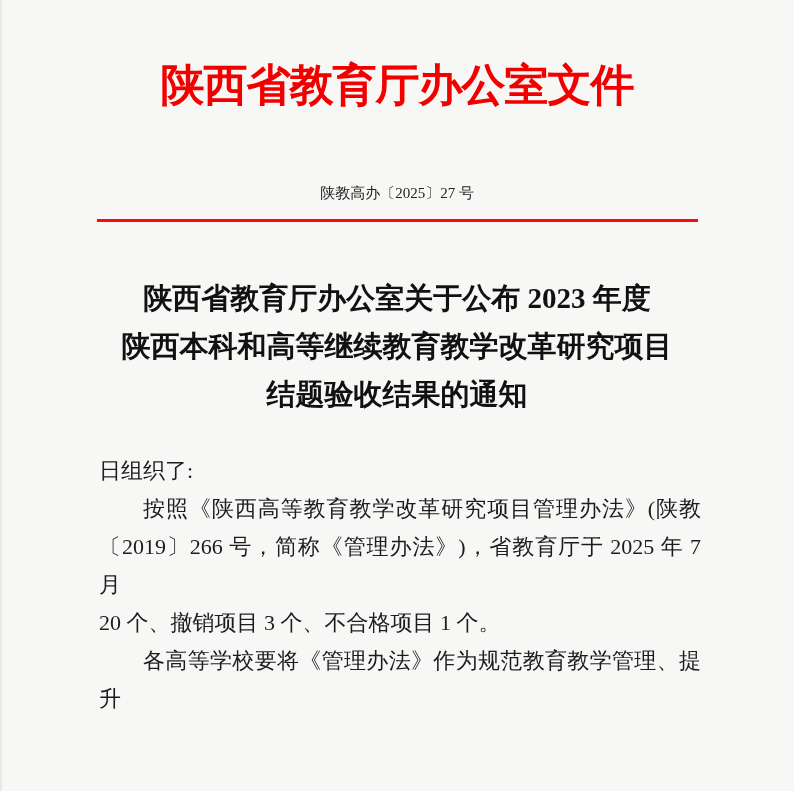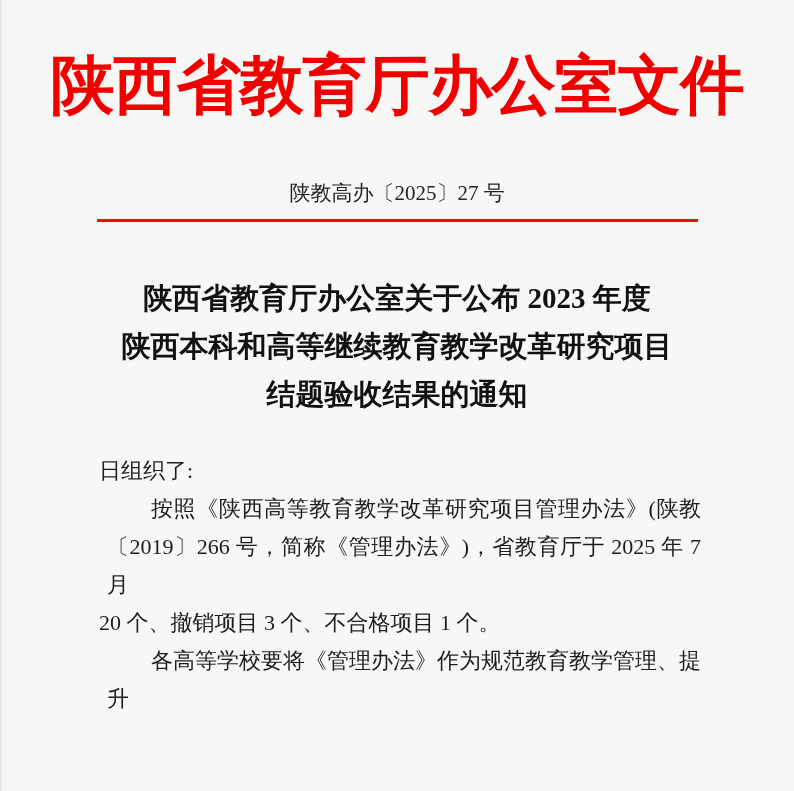--- a/index.html
+++ b/index.html
@@ -19,30 +19,30 @@
     position: absolute;
     left: 0; top: 0; bottom: 0;
     width: 2px;
     background: #e9e9e9;
   }
   .red-head {
     margin: 46px auto 0 auto;
     width: 100%;
     text-align: center;
     color: #f20000;
-    font-size: 64px;
+    font-size: 44px;
     font-weight: bold;
     letter-spacing: -1px;
     line-height: 80px;
     white-space: nowrap;
   }
   .doc-no {
     margin-top: 54px;
     text-align: center;
-    font-size: 21px;
+    font-size: 15px;
     line-height: 26px;
     color: #222;
   }
   .red-line {
     width: 601px;
     height: 3px;
     background: #fb0a0a;
     margin: 13px auto 0 auto;
   }
   .doc-title {
@@ -65,21 +65,20 @@
     color: #1c1c1e;
   }
   .bline {
     display: block;
     white-space: nowrap;
   }
   .bline.fill {
     white-space: normal;
     text-align: justify;
     text-align-last: justify;
-    margin-left: 8px;
   }
   .bline.first {
     text-indent: 2em;
   }
 </style>
 </head>
 <body>
 
 <div class="page-edge-left"></div>
 

